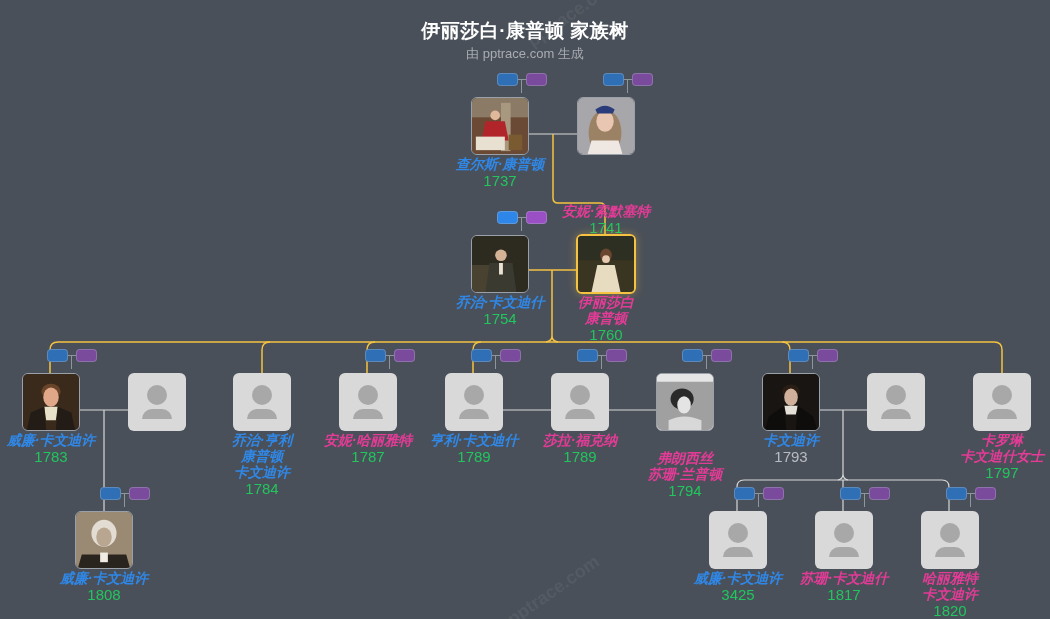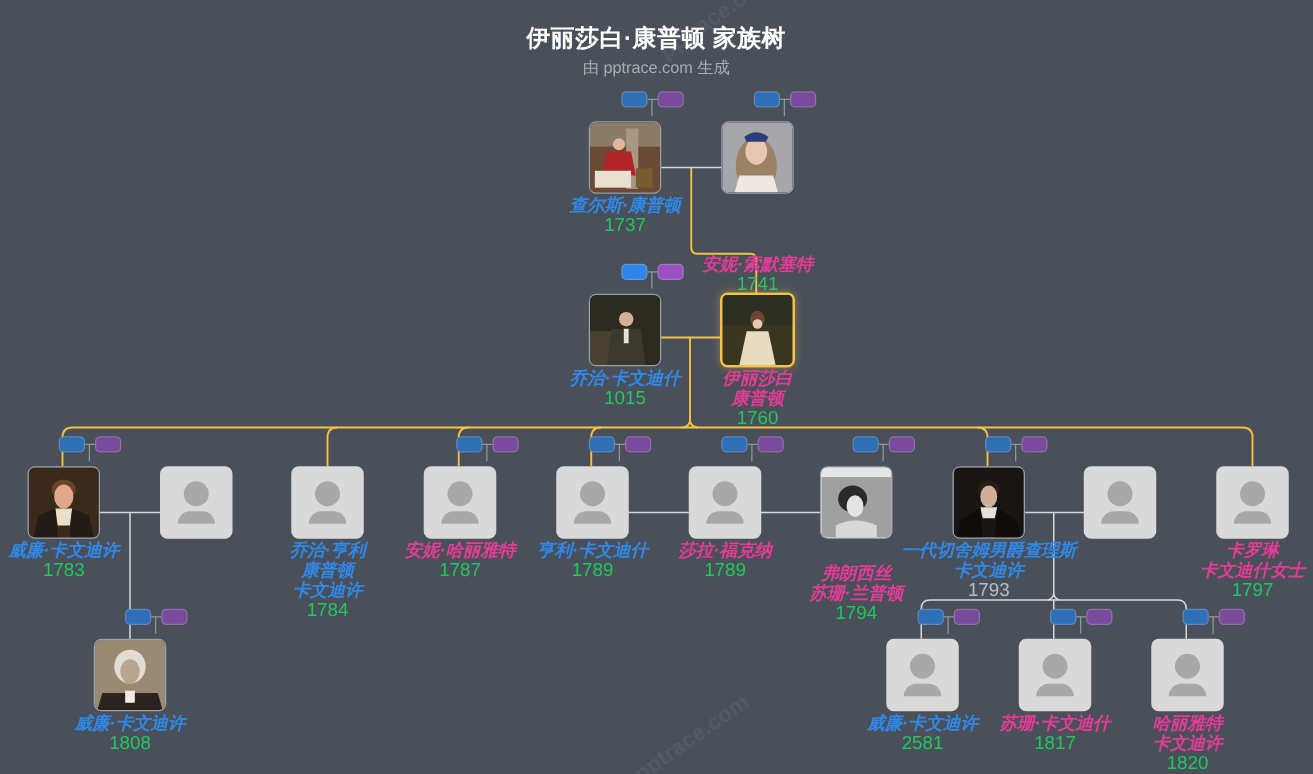--- a/index.html
+++ b/index.html
@@ -128,21 +128,21 @@
   <svg class="portrait" viewBox="0 0 58 58">
     <rect width="58" height="58" fill="#2d2a20"></rect>
       <rect x="0" y="30" width="20" height="28" fill="#4a4230"></rect>
     <circle cx="30" cy="20" r="6" fill="#d4b296"></circle>
     <path d="M18 28 L42 28 L46 58 L14 58Z" fill="#3a3a30"></path>
     <path d="M28 28 L32 28 L32 40 L28 40Z" fill="#e8e2d0"></path>
   </svg>
 </div>
 <div class="label male" style="left:435px;top:294px;">
   <span class="nm">乔治·卡文迪什</span>
-  <span class="yr">1015</span>
+  <span class="yr">1754</span>
 </div>
 
 <div class="node focus" style="left:576px;top:234px;width:60px;height:60px;">
   <svg class="portrait" viewBox="0 0 58 58">
     <rect width="58" height="58" fill="#3a3520"></rect>
       <rect x="0" y="0" width="58" height="25" fill="#2c2f22"></rect>
     <ellipse cx="29" cy="20" rx="6" ry="7" fill="#6a4630"></ellipse>
     <circle cx="29" cy="24" r="4" fill="#e6c8ae"></circle>
     <path d="M20 30 L38 30 L44 58 L14 58Z" fill="#e8dcc0"></path>
   </svg>
@@ -266,21 +266,20 @@
   <svg class="portrait" viewBox="0 0 58 58">
     <rect width="58" height="58" fill="#181512"></rect>
     <ellipse cx="29" cy="18" rx="9" ry="7" fill="#2a1e14"></ellipse>
     <ellipse cx="29" cy="24" rx="7" ry="9" fill="#d0b09a"></ellipse>
     <path d="M22 33 L36 33 L34 42 L24 42Z" fill="#e4e0d8"></path>
     <path d="M6 44 L22 33 L24 58 L2 58Z" fill="#0f0d0c"></path>
       <path d="M52 44 L36 33 L34 58 L56 58Z" fill="#0f0d0c"></path>
   </svg>
 </div>
 <div class="label male" style="left:726px;top:432px;width:130px;">
-  <span class="nm" style="white-space:nowrap;margin-left:-20px;width:170px;">一代切舍姆男爵查理斯</span>
   <span class="nm">卡文迪许</span>
   <span class="yr" style="color:#b8bcc2;">1793</span>
 </div>
 
 <div class="node placeholder" style="left:867px;top:373px;">
   <div class="ph-head"></div>
     <div class="ph-body"></div>
 </div>
 
 <div class="node placeholder" style="left:973px;top:373px;">
@@ -318,21 +317,21 @@
     <div class="dash"></div>
     <div class="b b2"></div>
     <div class="stem"></div>
 </div>
 <div class="node placeholder" style="left:709px;top:511px;">
   <div class="ph-head"></div>
     <div class="ph-body"></div>
 </div>
 <div class="label male" style="left:673px;top:570px;">
   <span class="nm">威廉·卡文迪许</span>
-  <span class="yr">2581</span>
+  <span class="yr">3425</span>
 </div>
 
 <div class="btns" style="left:840px;top:487px;">
   <div class="b b1"></div>
     <div class="dash"></div>
     <div class="b b2"></div>
     <div class="stem"></div>
 </div>
 <div class="node placeholder" style="left:815px;top:511px;">
   <div class="ph-head"></div>

